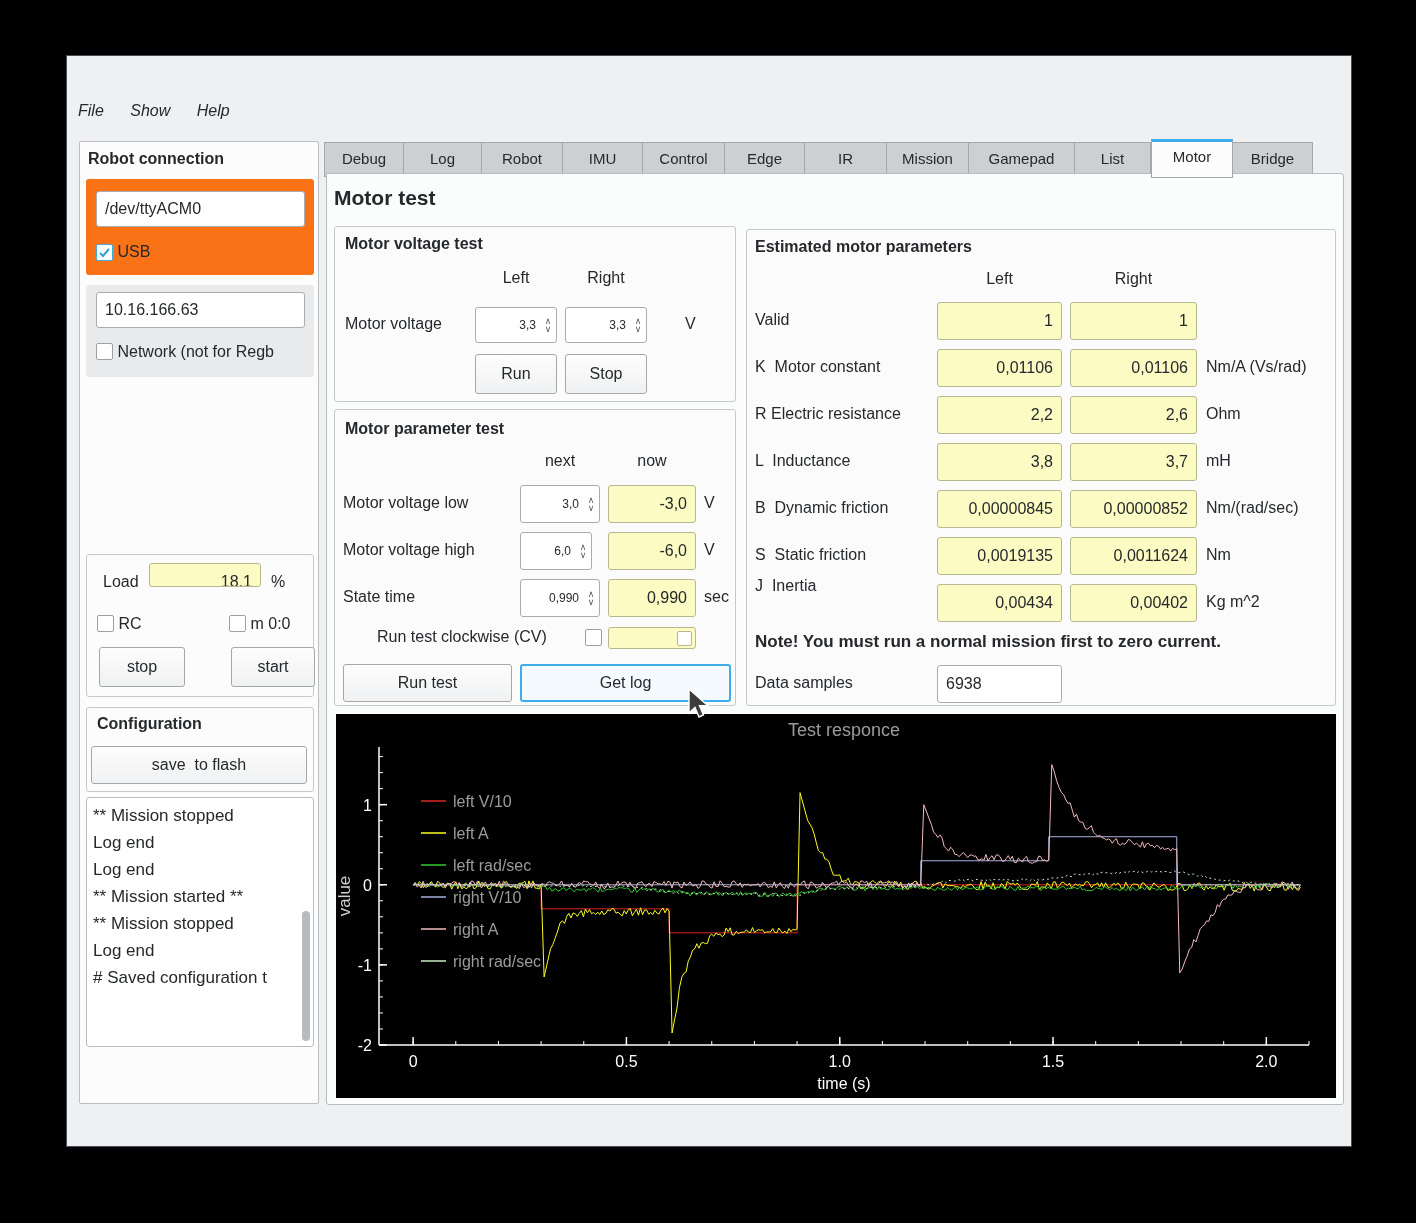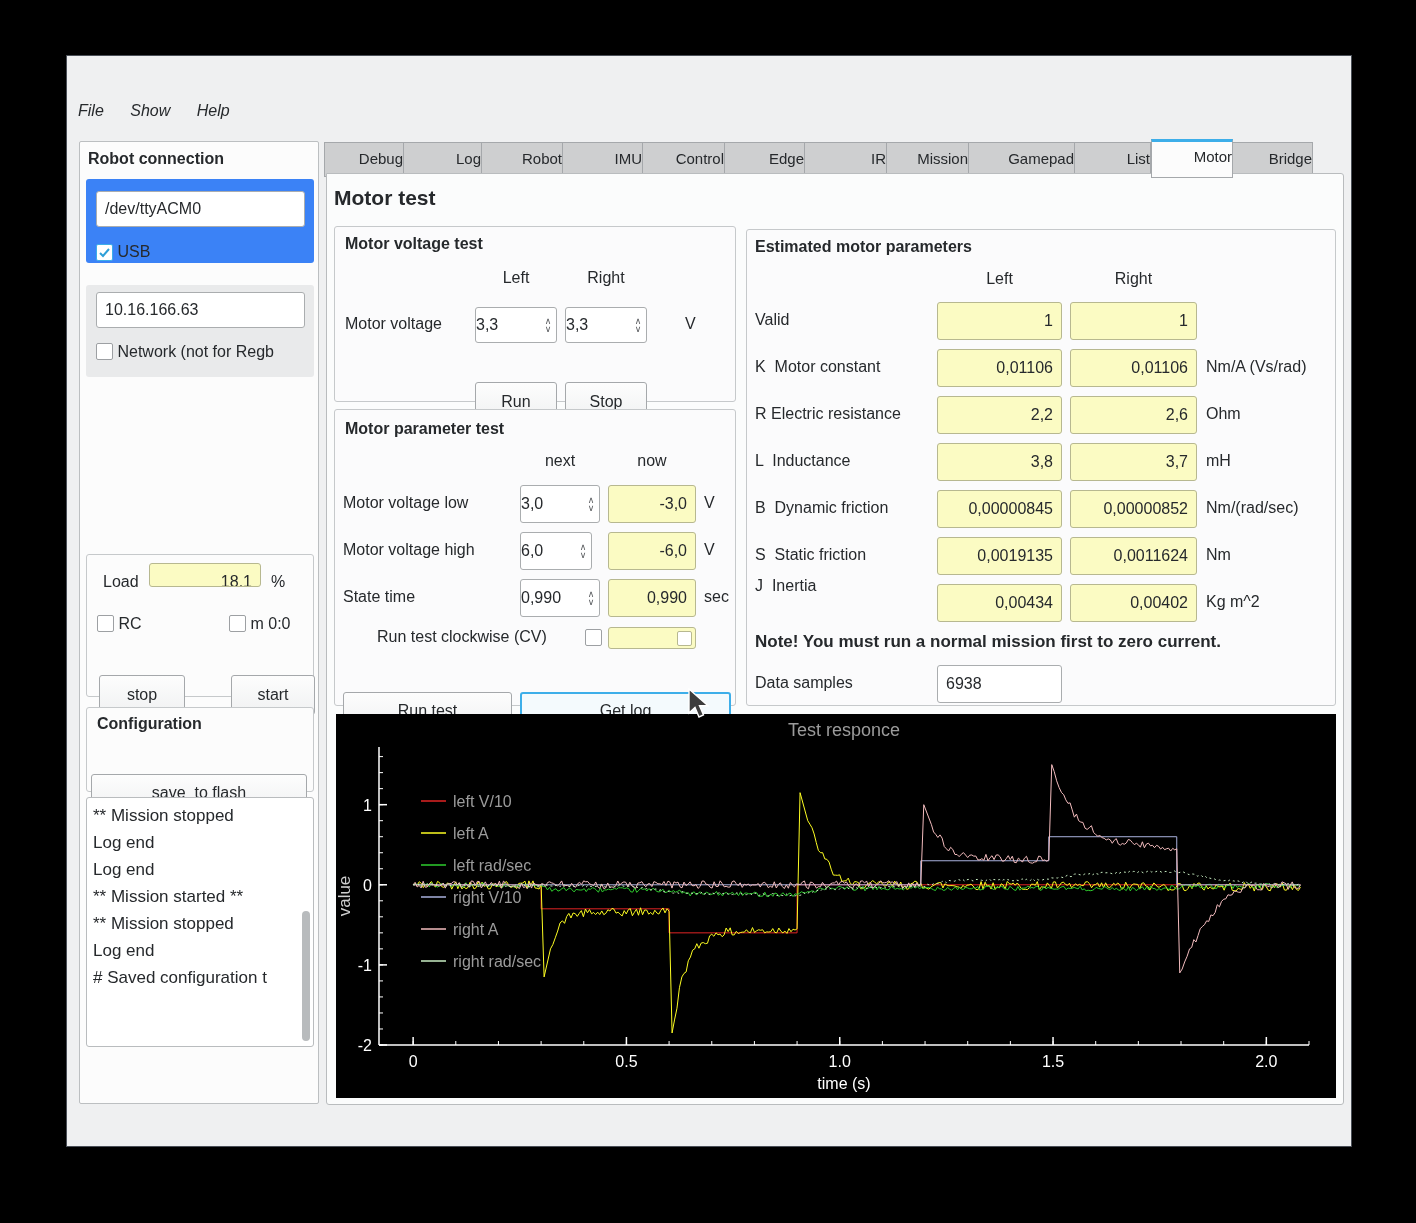--- a/index.html
+++ b/index.html
@@ -18,34 +18,34 @@
   .menu-item{display:inline-block;padding:8px 11px;font-size:16px;color:#26292c;cursor:default;}
   
   .panel{background:#fcfcfc;border:1px solid #bcbfc1;border-radius:2px;box-sizing:border-box;}
   .group{border:1px solid #c6c9cb;border-radius:3px;box-sizing:border-box;background:#fbfbfc;}
   .gtitle{font-weight:bold;font-size:16px;}
   .field{background:#fff;border:1px solid #aaadaf;border-radius:3px;box-sizing:border-box;
     font-size:16px;line-height:34px;padding:0 8px;overflow:hidden;white-space:nowrap;}
   .yfield{background:#fbfbc3;border:1px solid #b7b890;border-radius:3px;box-sizing:border-box;
     font-size:16px;text-align:right;padding:0 8px;overflow:hidden;}
   .btn{background:linear-gradient(#fdfdfd,#f0f1f2);border:1px solid #a5a8ab;border-radius:3px;
-    box-sizing:border-box;font-size:16px;text-align:center;color:#26292c;margin-top:28px;}
+    box-sizing:border-box;font-size:16px;text-align:center;color:#26292c;}
   .spin{background:#fff;border:1px solid #aaadaf;border-radius:3px;box-sizing:border-box;display:flex;}
-  .spin .val{flex:1;font-size:16px;padding-right:4px;}
+  .spin .val{flex:1;text-align:right;font-size:12px;padding-right:4px;}
   .spin .arr{width:16px;display:flex;flex-direction:column;align-items:center;justify-content:center;
     color:#55585b;font-size:9px;line-height:8px;}
   .cb{width:17px;height:17px;background:#fff;border:1px solid #9da0a3;border-radius:2px;box-sizing:border-box;display:inline-block;}
   .cb.checked{border:1px solid #3daee9;}
   .lbl{font-size:16px;white-space:pre;}
   
   #sidebar{position:absolute;left:12px;top:85px;width:240px;height:963px;}
   .sb-box{position:absolute;left:6px;width:228px;border-radius:3px;box-sizing:border-box;}
   
   #tabstrip{position:absolute;left:257px;top:83px;height:35px;display:flex;}
-  .tab{box-sizing:border-box;height:35px;margin-top:3px;line-height:31px;text-align:right;font-size:15px;
+  .tab{box-sizing:border-box;height:35px;margin-top:3px;line-height:31px;text-align:center;font-size:15px;
     background:#cecfd0;border:1px solid #a5a8ab;border-left:none;color:#26292c;}
   .tab:first-child{border-left:1px solid #a5a8ab;}
   .tab.active{background:#fcfcfc;border-top:3px solid #3daee9;border-left:1px solid #a5a8ab;
     margin-top:0;height:39px;line-height:30px;position:relative;z-index:3;}
   #mainpanel{position:absolute;left:259px;top:117px;width:1018px;height:932px;background:#fbfcfc;
     border:1px solid #b9bcbe;border-radius:0 3px 3px 3px;box-sizing:border-box;z-index:1;}
   .rowlabel{font-size:16px;white-space:pre;}
   .colhead{font-size:16px;text-align:center;}
   
   .thumb{position:absolute;width:8px;border-radius:4px;background:#b8bbbd;}
@@ -59,21 +59,21 @@
 
   <div id="menubar">
     <span class="menu-item">File</span>
     <span class="menu-item">Show</span>
     <span class="menu-item">Help</span>
   </div>
 
   <div id="sidebar" class="panel">
     <div class="abs" style="left:8px;top:8px;font-weight:bold;font-size:16px">Robot connection</div>
 
-    <div class="sb-box" style="top:37px;height:84px;background:#3b82f6">
+    <div class="sb-box" style="top:37px;height:96px;background:#f97316">
       <div class="field abs" style="left:10px;top:12px;width:209px;height:36px">/dev/ttyACM0</div>
       <div class="abs" style="left:10px;top:64px">
         <span class="cb checked" style="vertical-align:-3px"><svg width="15" height="15" viewBox="0 0 15 15">
               <polyline points="3,8 6,11 12,4" fill="none" stroke="#2e9fd8" stroke-width="2"></polyline>
             </svg></span>
         <span class="lbl">USB</span>
       </div>
     </div>
 
     <div class="sb-box" style="top:143px;height:92px;background:#e9eaeb">

